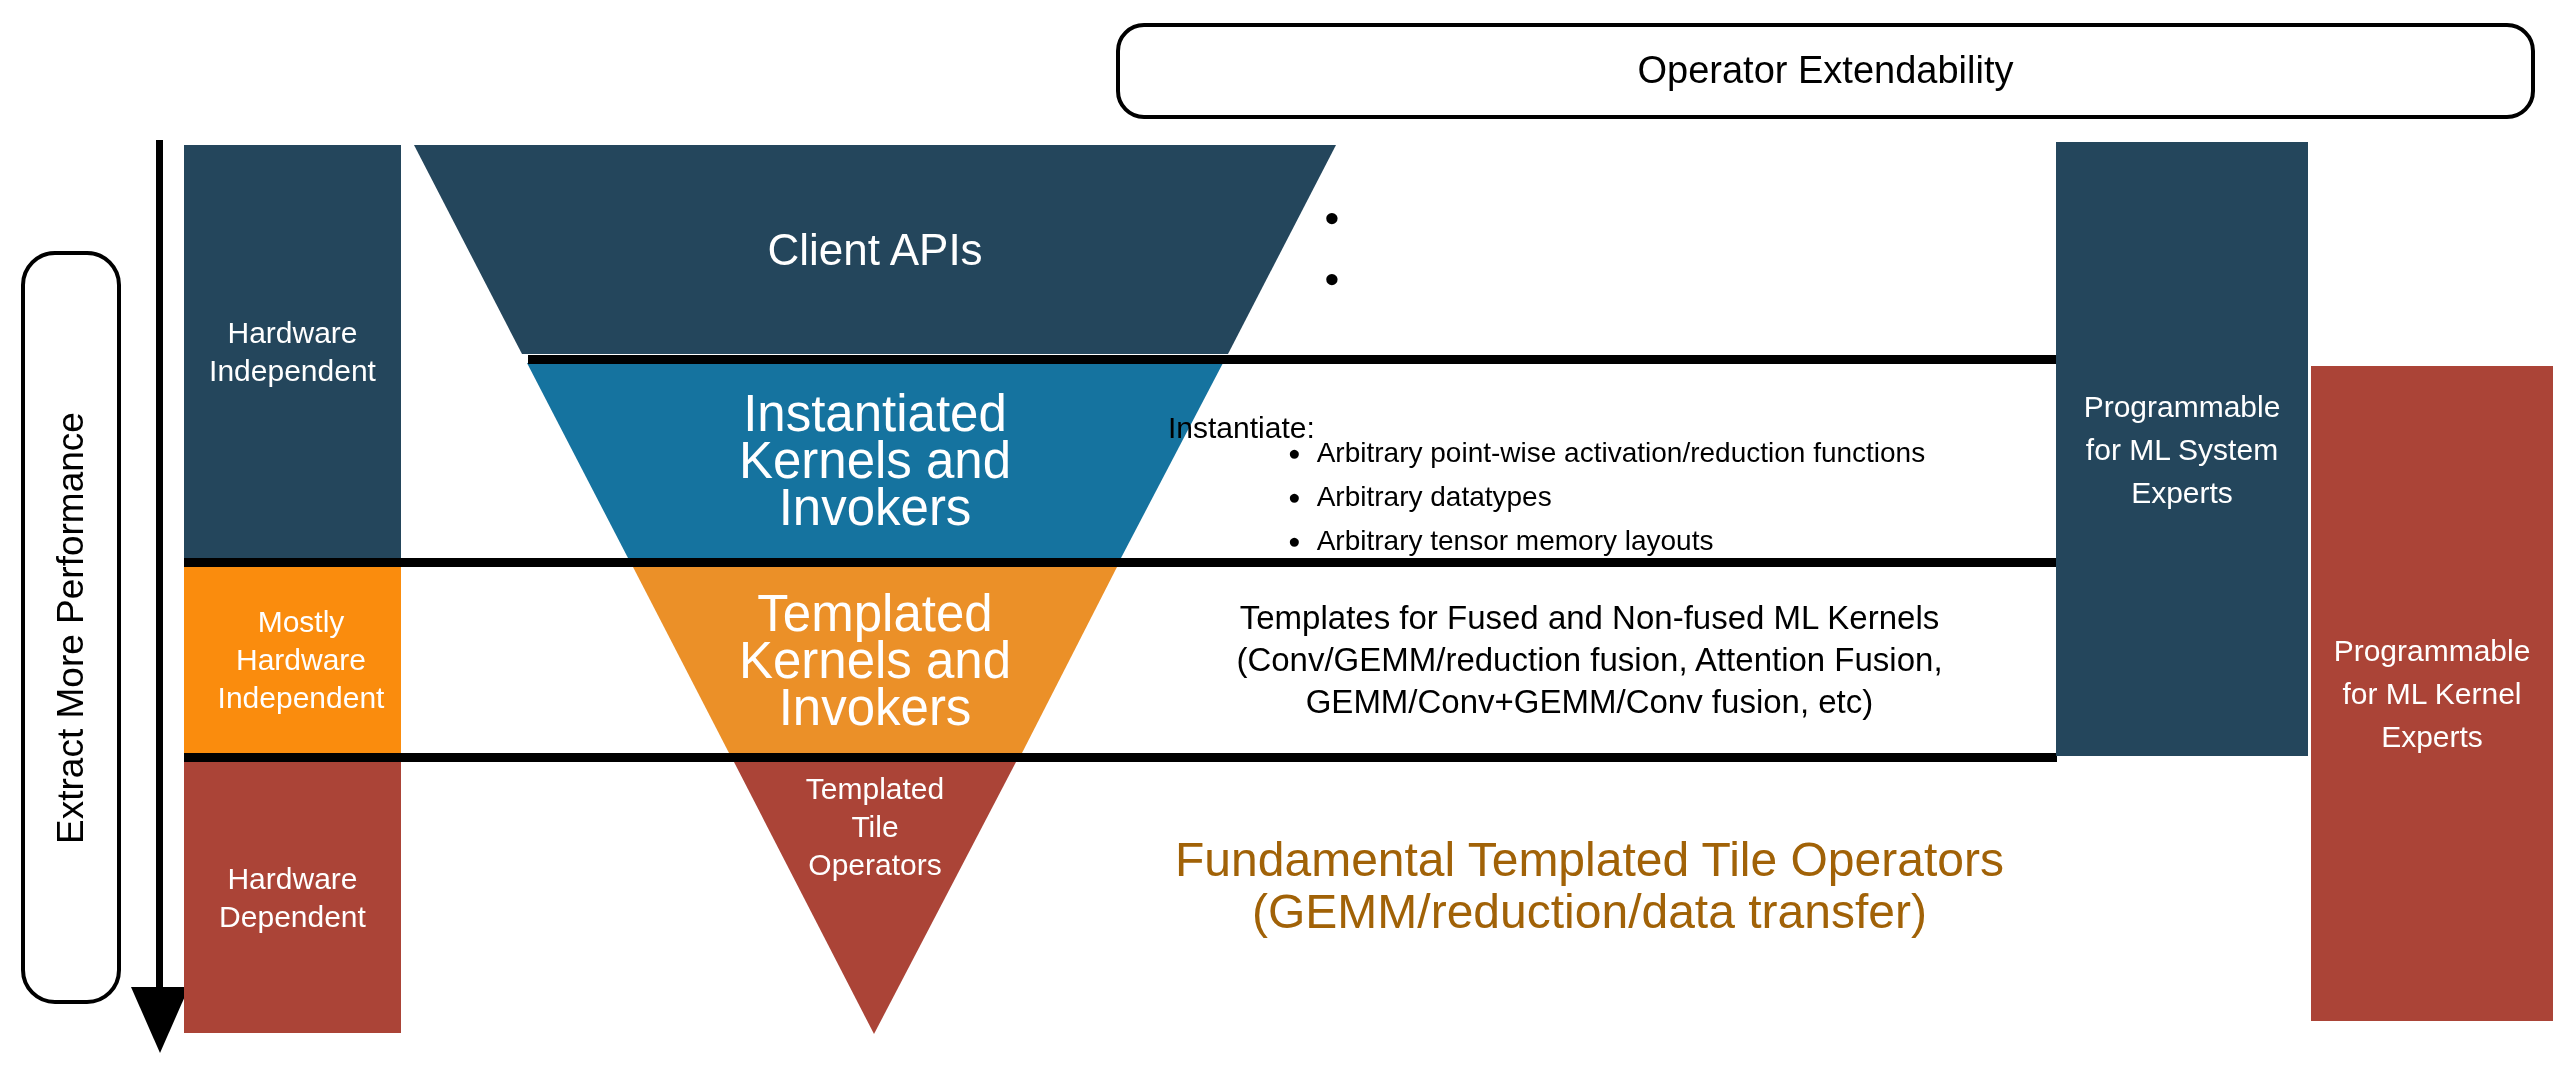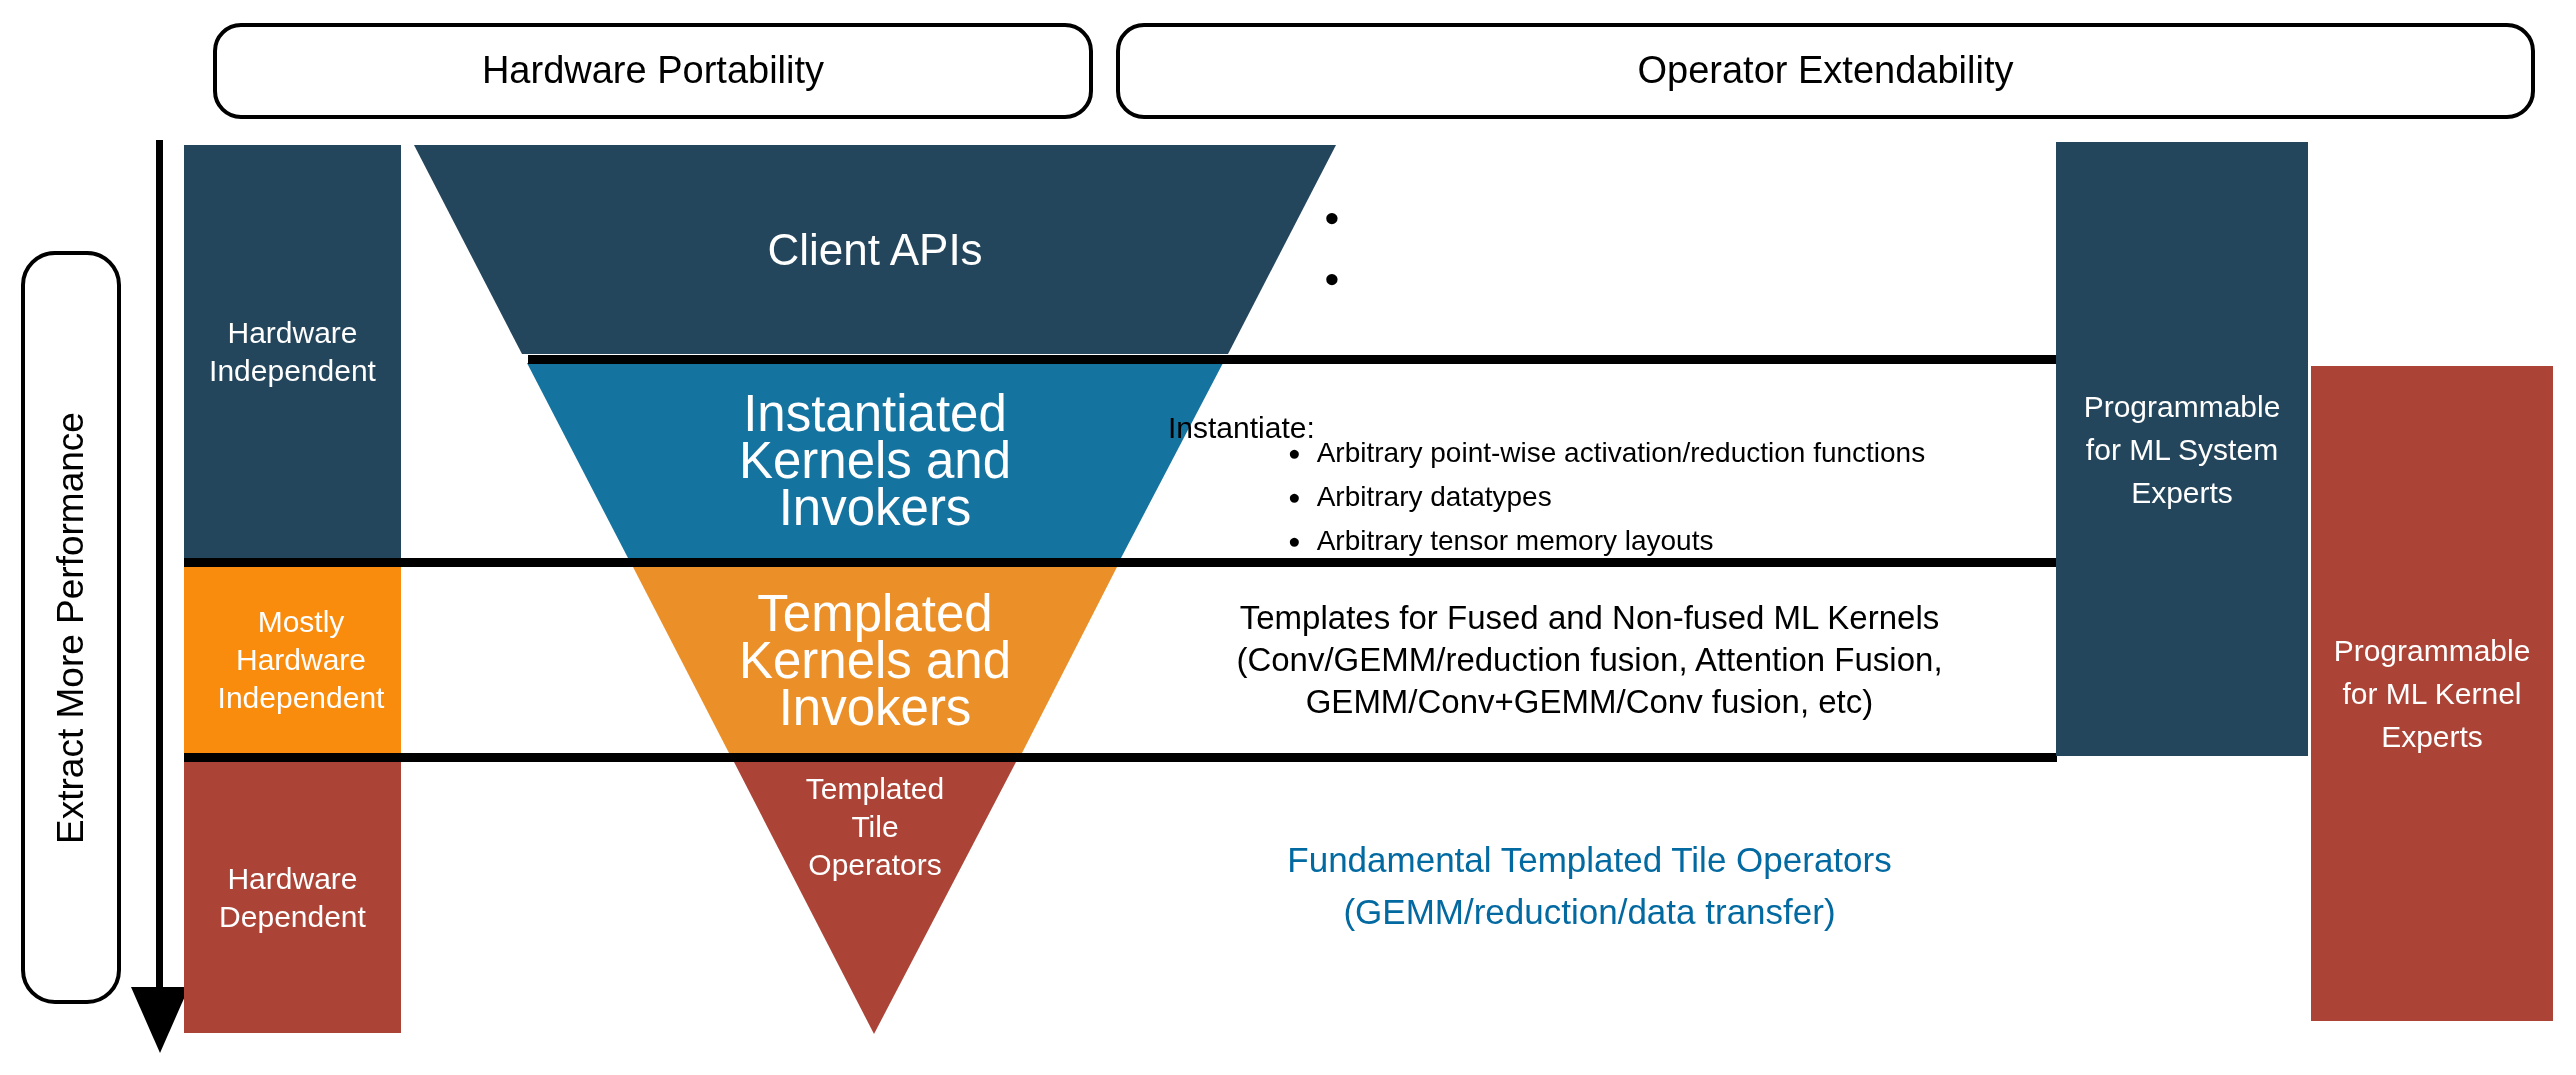--- a/index.html
+++ b/index.html
@@ -49,35 +49,32 @@
   .hline{background:var(--line-black);height:8.6px;}
 
   
   .note-list .row{display:flex;align-items:flex-start;color:#000;}
   .list-1{font-size:34px;line-height:61px;}
   .list-1 .b{margin-right:20px;font-size:26.4px;line-height:61px;}
   .note-heading{font-size:30px;color:#000;}
   .list-2{font-size:28px;line-height:44px;}
   .list-2 .b{margin-right:16px;font-size:21px;line-height:44px;}
   .note-block-1{font-size:33px;line-height:42px;color:#000;}
-  .note-block-2{font-size:35px;line-height:52px;color:#0369a1;margin-top:42px;}
+  .note-block-2{font-size:48px;line-height:52px;color:#a16207;margin-top:42px;}
 
   
   .expert-box{font-size:30px;line-height:43px;}
   .expert-blue{background:var(--dark-blue);}
   .expert-red{background:var(--red);}
 </style>
 </head>
 <body>
 
 <div class="canvas">
 
-  <div class="abs hdr-box center" style="left:213px;top:22.5px;width:880px;height:96px;">
-    <span>Hardware Portability</span>
-  </div>
   <div class="abs hdr-box center" style="left:1116px;top:22.5px;width:1419px;height:96px;">
     <span>Operator Extendability</span>
   </div>
 
   <div class="abs axis-box center" style="left:20.5px;top:251px;width:100px;height:753px;">
     <span class="axis-label">Extract More Performance</span>
   </div>
 
   <div class="abs arrow-shaft" style="left:156px;top:140px;width:7.3px;height:852px;"></div>
   <div class="abs arrow-head" style="left:131px;top:987px;width:58px;height:66px;"></div>

